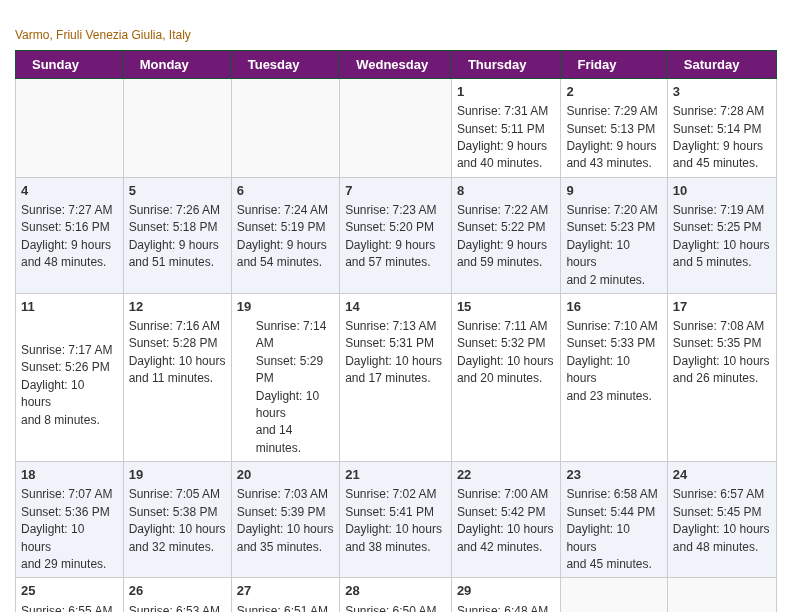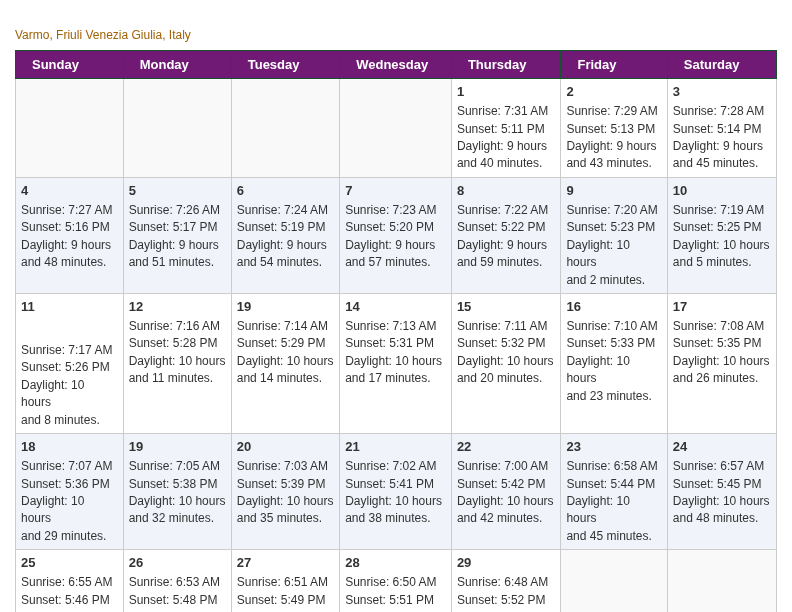--- a/index.html
+++ b/index.html
@@ -145,21 +145,21 @@
         <td>
           <span class="day-number">4</span>
           <div class="cell-info" style="white-space: pre-line;">Sunrise: 7:27 AM
 Sunset: 5:16 PM
 Daylight: 9 hours
 and 48 minutes.</div>
         </td>
         <td>
           <span class="day-number">5</span>
           <div class="cell-info" style="white-space: pre-line;">Sunrise: 7:26 AM
-Sunset: 5:17 PM
+Sunset: 5:18 PM
 Daylight: 9 hours
 and 51 minutes.</div>
         </td>
         <td>
           <span class="day-number">6</span>
           <div class="cell-info" style="white-space: pre-line;">Sunrise: 7:24 AM
 Sunset: 5:19 PM
 Daylight: 9 hours
 and 54 minutes.</div>
         </td>
@@ -202,21 +202,21 @@
         </td>
         <td>
           <span class="day-number">12</span>
           <div class="cell-info" style="white-space: pre-line;">Sunrise: 7:16 AM
 Sunset: 5:28 PM
 Daylight: 10 hours
 and 11 minutes.</div>
         </td>
         <td>
           <span class="day-number">19</span>
-          <div class="cell-info" style="white-space: pre-line;">Sunrise: 7:14 AM
+          <div class="cell-info" style="white-space: pre-line; margin-left: 19px;">Sunrise: 7:14 AM
 Sunset: 5:29 PM
 Daylight: 10 hours
 and 14 minutes.</div>
         </td>
         <td>
           <span class="day-number">14</span>
           <div class="cell-info" style="white-space: pre-line;">Sunrise: 7:13 AM
 Sunset: 5:31 PM
 Daylight: 10 hours
 and 17 minutes.</div>

